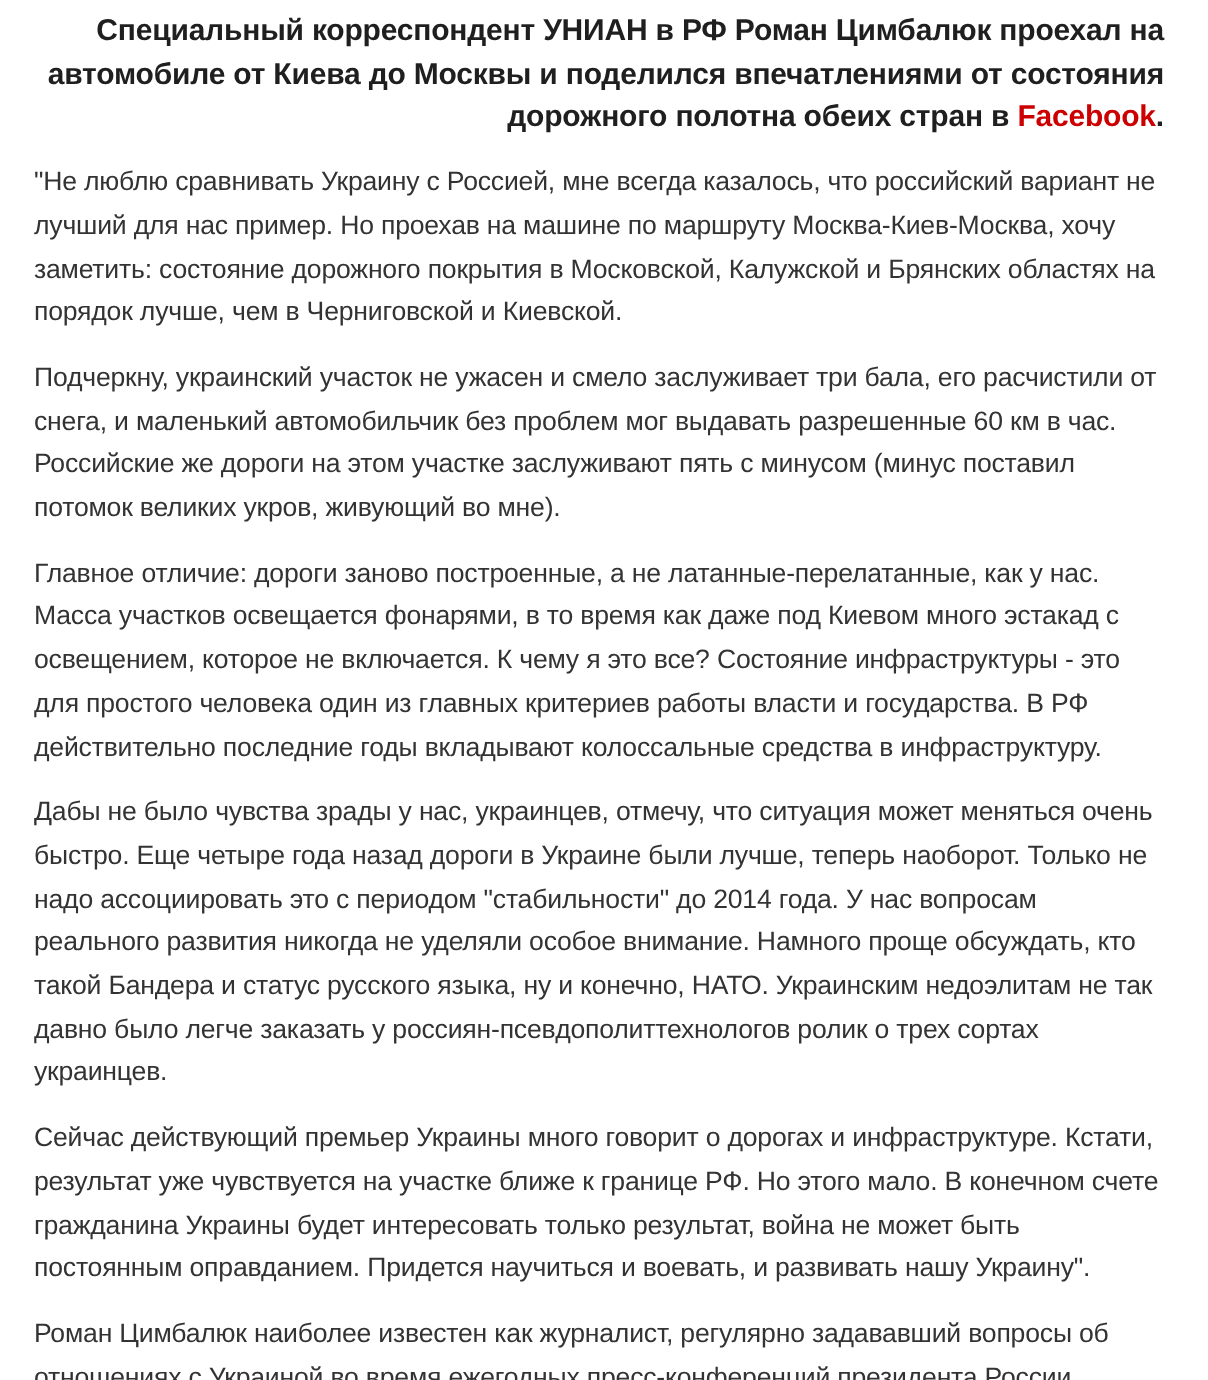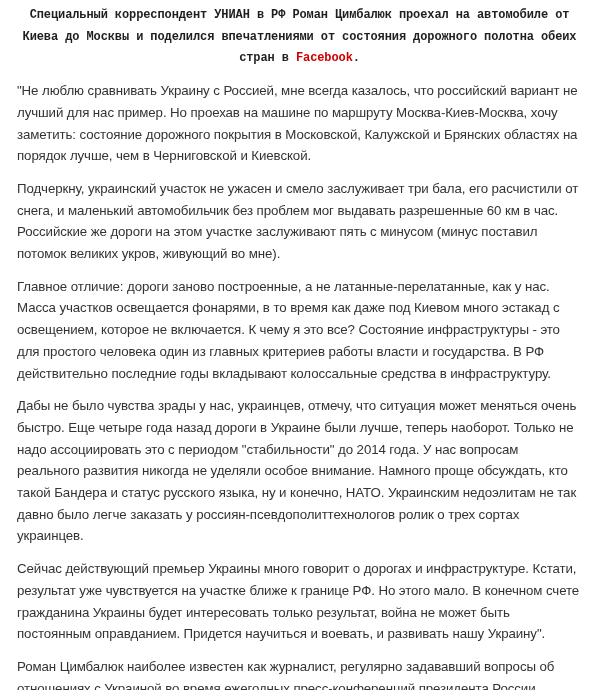--- a/index.html
+++ b/index.html
@@ -17,27 +17,26 @@
   }
 
   #article {
     box-sizing: border-box;
     width: 604px;
     padding: 5px 22px 0 17px;
   }
 
   .lede {
     margin: 0 0 10px 0;
-    font-size: 12px;
+    font-size: 15px;
     line-height: 21.7px;
     font-weight: bold;
     color: #1f1f1f;
     letter-spacing: -0.1px;
-    text-align: center;
-    font-family: Liberation Mono, monospace;
+    text-align: right;
   }
 
   .lede .link {
     color: #cc0000;
     font-weight: bold;
     text-decoration: none;
     cursor: pointer;
   }
 
   .para {

